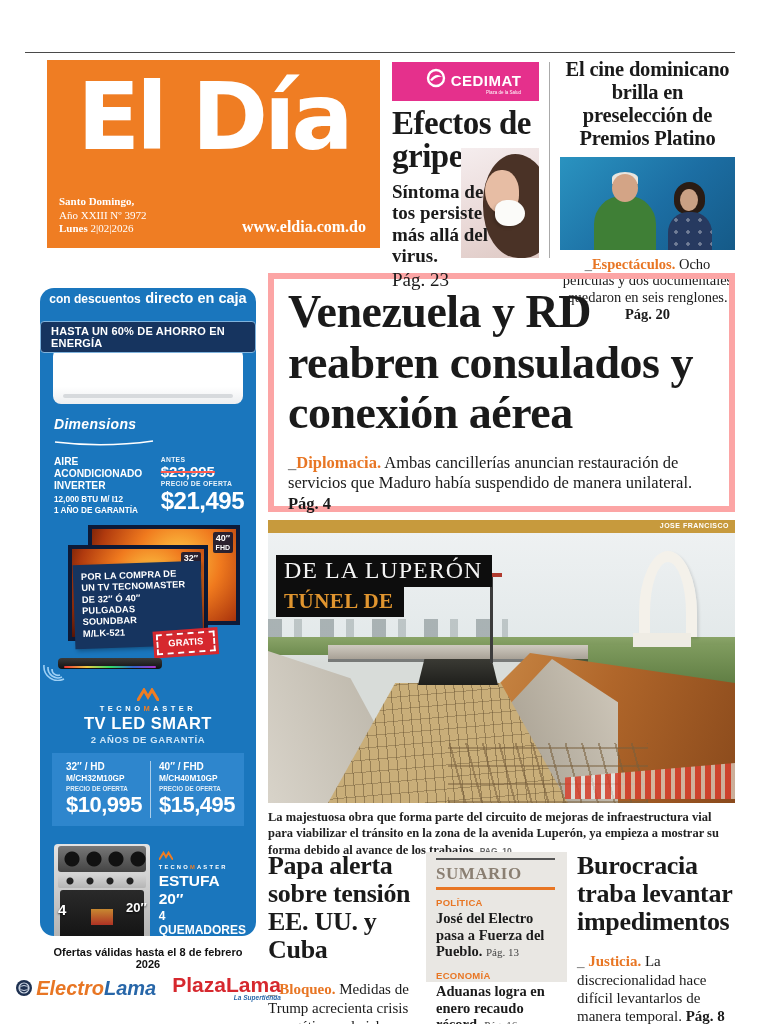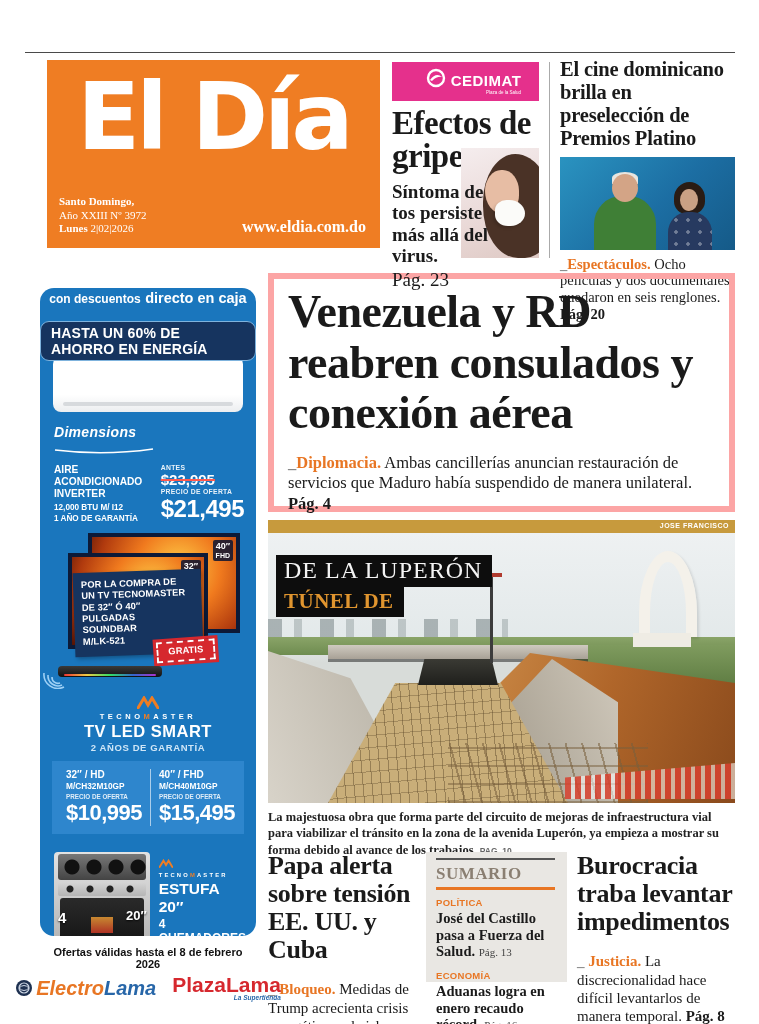--- a/index.html
+++ b/index.html
@@ -24,21 +24,21 @@
   .flu-head { font-size:33px; font-weight:bold; line-height:1.0; letter-spacing:-.5px; margin-top:6px; }
   .flu-photo { position:absolute; right:0; bottom:0; width:78px; height:110px; background:linear-gradient(160deg,#f5edee 0%,#e9d8d6 60%,#dec9c4 100%); overflow:hidden; }
   .flu-hair { position:absolute; right:-14px; top:6px; width:70px; height:104px; background:#4a3226; border-radius:46% 54% 40% 50%; }
   .flu-face { position:absolute; right:20px; top:22px; width:34px; height:44px; background:#e7bda4; border-radius:50% 50% 45% 55%; }
   .flu-tissue { position:absolute; right:14px; top:52px; width:30px; height:26px; background:#fbfbf9; border-radius:40% 55% 50% 45%; box-shadow:-2px 2px 3px rgba(0,0,0,.15); }
   .flu-sum { position:relative; z-index:2; font-size:19px; font-weight:bold; line-height:1.12; margin-top:8px; width:112px; }
   .flu-page { position:relative; z-index:2; font-size:19px; margin-top:3px; }
 
   .vdiv { position:absolute; left:549px; top:62px; width:1px; height:196px; background:#aaa; }
 
-  .cine-col { position:absolute; left:560px; top:58px; width:175px; height:200px; }
+  .cine-col { position:absolute; left:560px; top:58px; width:175px; height:200px;text-align:center; }
   .cine-head { font-size:20.5px; font-weight:bold; line-height:1.12; letter-spacing:-.2px; }
   .cine-photo { margin-top:7px; width:175px; height:93px; background:linear-gradient(135deg,#2a93c0 0%,#1c6ea3 55%,#155a88 100%); position:relative; overflow:hidden; }
   .cine-man-body { position:absolute; left:34px; bottom:-8px; width:62px; height:62px; background:#3f7f36; border-radius:45% 45% 0 0; }
   .cine-man-head { position:absolute; left:52px; bottom:48px; width:26px; height:28px; background:#d3a486; border-radius:50%; }
   .cine-man-hair { position:absolute; left:52px; bottom:66px; width:26px; height:12px; background:#e8e5df; border-radius:50% 50% 0 0; }
   .cine-woman-body { position:absolute; left:108px; bottom:-8px; width:44px; height:46px; background:#273a60; border-radius:45% 45% 0 0;
     background-image:radial-gradient(circle at 8px 8px, rgba(255,255,255,.35) 1.5px, transparent 2px); background-size:12px 12px; }
   .cine-woman-hair { position:absolute; left:114px; bottom:36px; width:31px; height:32px; background:#2a1c14; border-radius:50% 50% 40% 40%; z-index:0; }
   .cine-woman-face { position:absolute; left:120px; bottom:39px; width:18px; height:22px; background:#caa184; border-radius:50%; }
   .cine-cap { margin-top:6px; font-size:14.5px; line-height:1.15; }
@@ -97,21 +97,21 @@
   .sumario-page { font-weight:normal; font-size:11px; color:#444; }
   .sumario-gap { height:10px; }
 
   
   .ad { position:absolute; left:40px; top:288px; width:216px; }
   .ad-box { width:216px; height:648px; background:#1a76bd; border-radius:14px; color:#fff; font-family:"Liberation Sans", sans-serif; position:relative; overflow:hidden; }
   .ad-tag1 { text-align:center; font-weight:bold; font-size:19.5px; letter-spacing:-.3px; margin-top:14px; }
   .ad-tag2 { text-align:center; margin-top:1px; }
   .ad-tag2 .sm { font-weight:bold; font-size:12px; }
   .ad-tag2 .lg { font-weight:bold; font-size:14.5px; }
-  .energy-pill { position:relative; z-index:3; margin:14px auto 0 auto; display:table; background:#16345f; border:1px solid #7fb3dd; color:#fff; font-weight:bold; font-size:14px; letter-spacing:.2px; padding:3px 10px; border-radius:9px; }
+  .energy-pill { position:relative; z-index:3; margin:14px auto 0 auto; display:table; background:#16345f; border:1px solid #7fb3dd; color:#fff; font-weight:bold; font-size:11px; letter-spacing:.2px; padding:3px 10px; border-radius:4px; }
   .ac-unit { margin:-7px auto 0 auto; width:190px; height:58px; background:linear-gradient(#ffffff 70%, #eceef0); border-radius:10px 10px 8px 8px; position:relative; }
   .ac-vent { position:absolute; left:10px; right:10px; bottom:6px; height:4px; background:#d7dadd; border-radius:2px; }
   .dim-logo { margin:12px 0 0 14px; font-style:italic; font-weight:bold; font-size:14px; letter-spacing:.3px; }
   .dim-swoosh { width:100px; height:6px; margin-left:14px; }
   .ac-info { display:flex; justify-content:space-between; padding:6px 12px 0 14px; }
   .ac-name { font-weight:bold; font-size:10.2px; line-height:1.2; }
   .ac-spec { font-weight:bold; font-size:8.2px; margin-top:2px; }
   .tiny-label { font-weight:bold; font-size:6.8px; letter-spacing:.3px; opacity:.9; }
   .strike { font-weight:bold; font-size:15px; text-decoration:line-through; text-decoration-color:#ff5a4e; text-decoration-thickness:2px; }
   .offer-price-lg { font-weight:bold; font-size:24px; letter-spacing:-.5px; }
@@ -280,21 +280,21 @@
     
   </div>
 </div>
 
 <div class="sumario">
   <div class="sumario-toprule"></div>
   <div class="sumario-title">SUMARIO</div>
   <div class="sumario-orange"></div>
   <div class="sumario-section">POLÍTICA</div>
   <div class="sumario-text">
-    <span>José del Castillo pasa a Fuerza del Salud.</span>
+    <span>José del Electro pasa a Fuerza del Pueblo.</span>
     <span class="sumario-page">Pág. 13</span>
   </div>
   <div class="sumario-gap"></div>
   <div class="sumario-section">ECONOMÍA</div>
   <div class="sumario-text">
     <span>Aduanas logra en enero recaudo récord.</span>
     <span class="sumario-page">Pág. 16</span>
   </div>
 </div>
 

